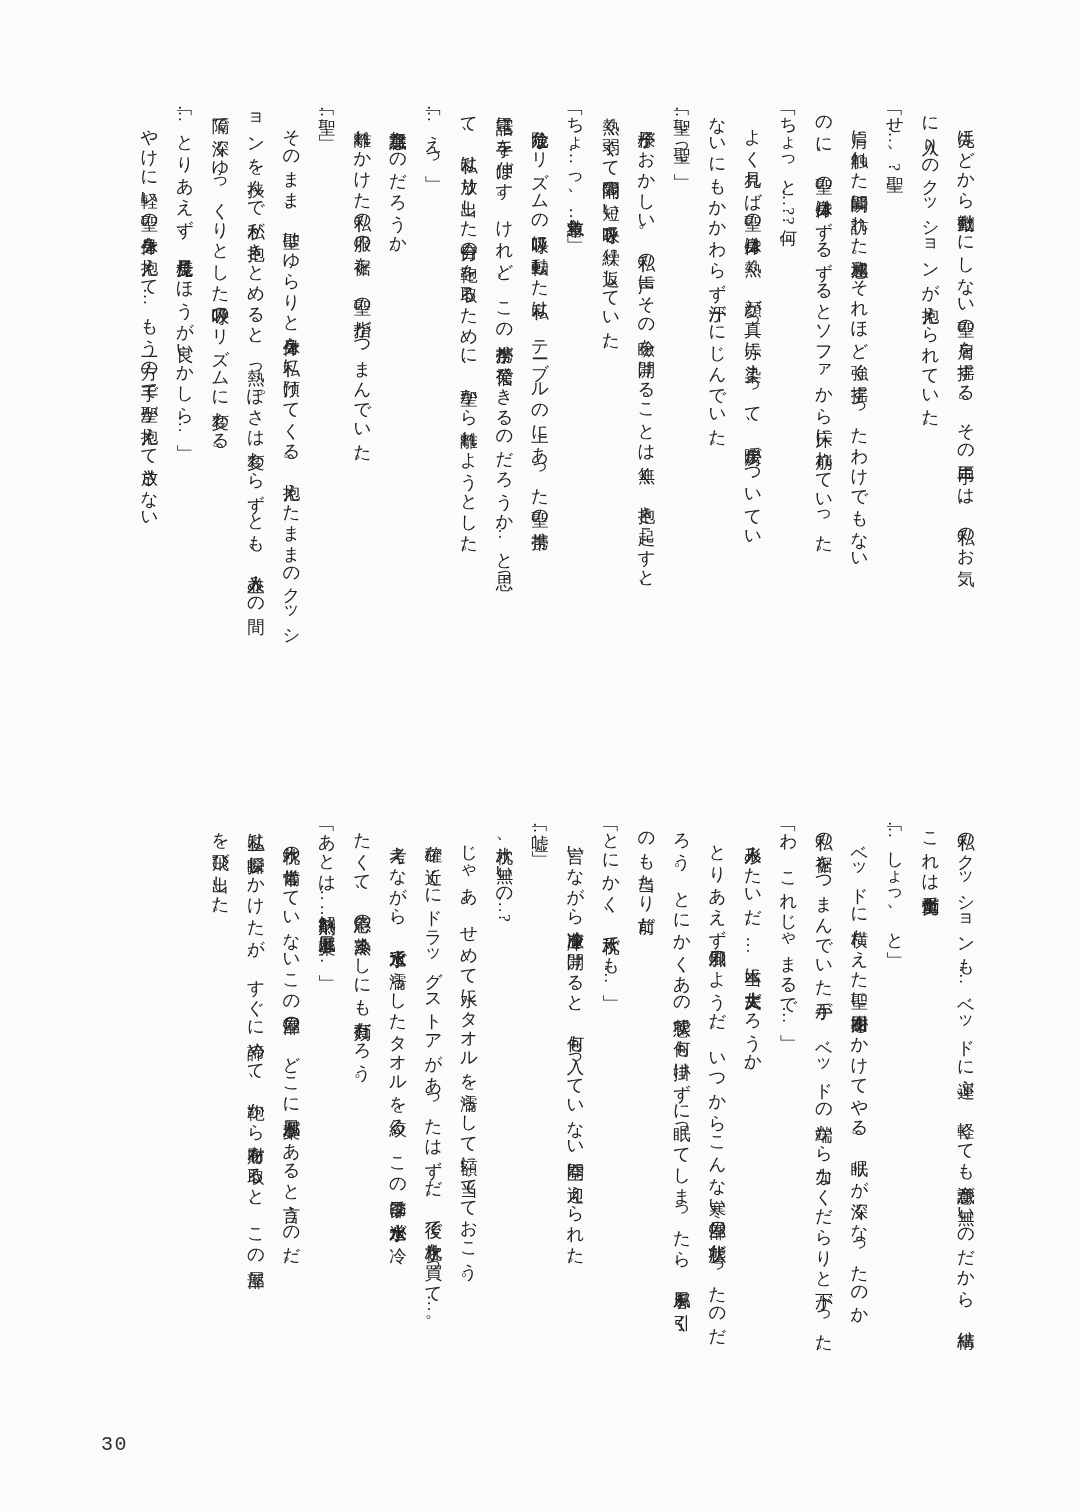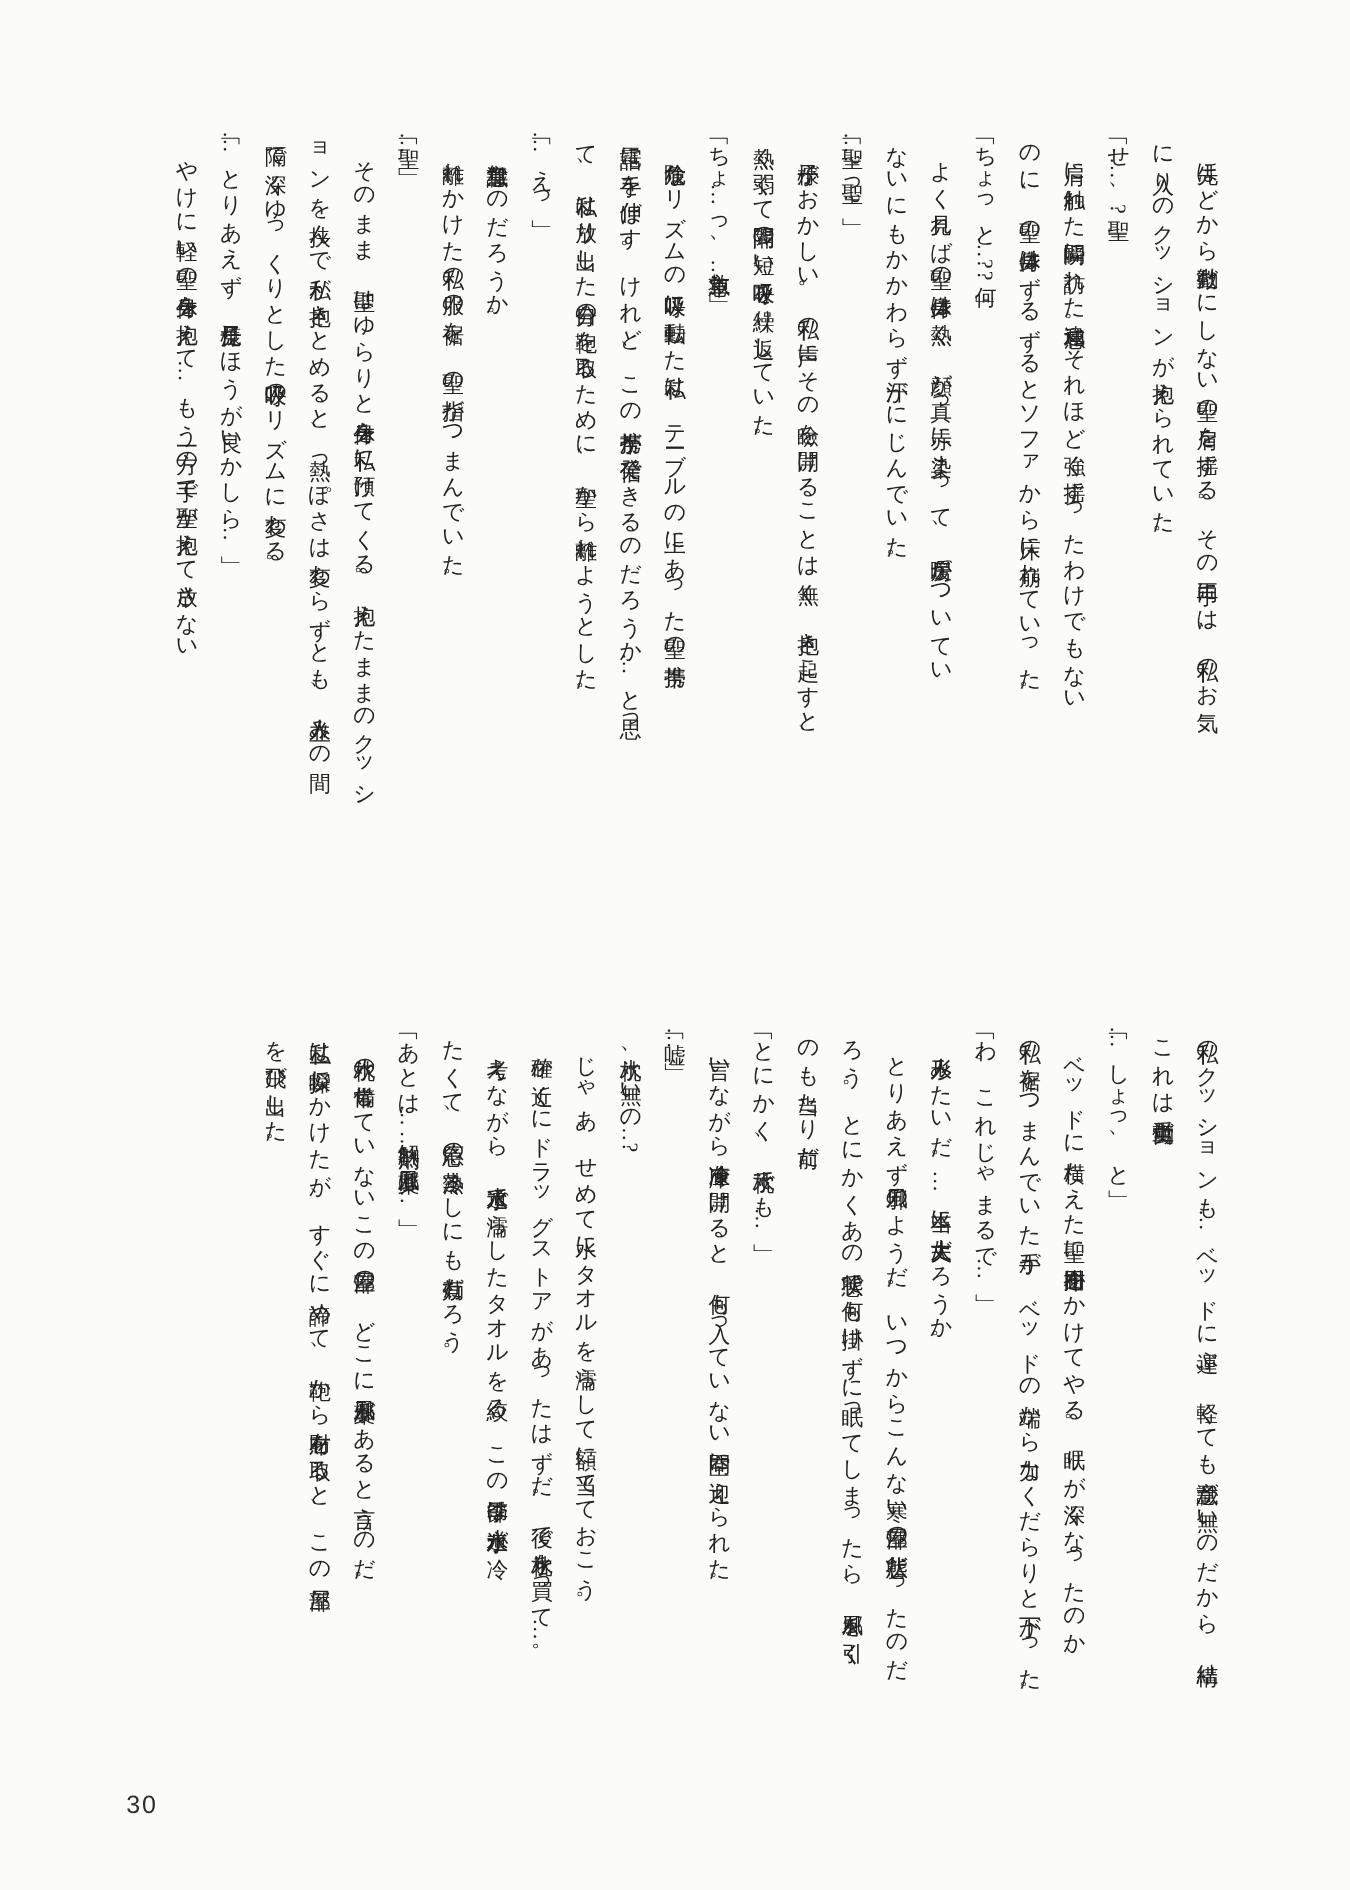--- a/index.html
+++ b/index.html
@@ -45,21 +45,21 @@
   .tblock .line.indent {
     text-indent: 13px;
   }
   .pagenum {
     position: absolute;
     left: 101px;
     top: 1433px;
     font-size: 20px;
     letter-spacing: 1.5px;
     color: #2e2e2e;
-    font-family: Liberation Sans, sans-serif;
+    font-family: Liberation Mono, monospace;
   }
 </style>
 </head>
 <body>
 
 <div class="page">
   <div class="tblock" id="block-top">
       <div class="line indent">先ほどから微動だにしない聖の肩を揺する。その両手には、私のお気</div>
       <div class="line">に入りのクッションが抱えられていた。</div>
       <div class="line">「せ…、聖?」</div>

